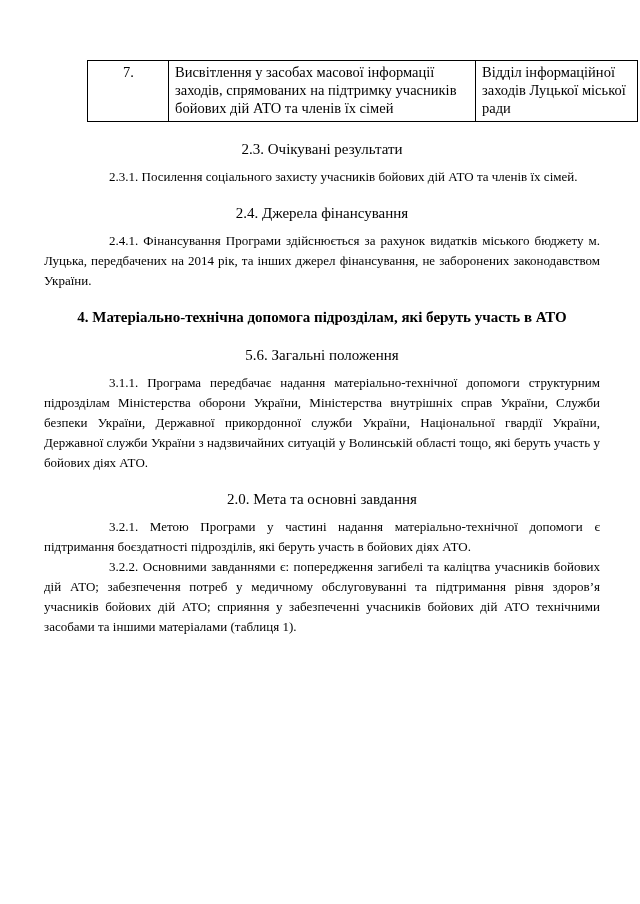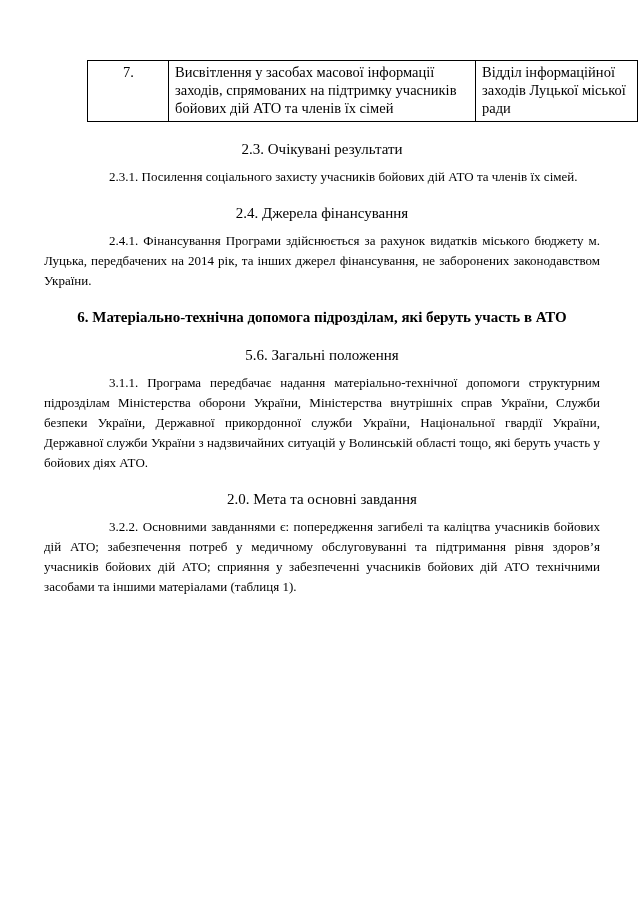--- a/index.html
+++ b/index.html
@@ -77,22 +77,23 @@
         </tr>
       </tbody>
     </table>
 
     <p class="heading" style="margin-top:17px">2.3. Очікувані результати</p>
     <p class="para">2.3.1. Посилення соціального захисту учасників бойових дій АТО та членів їх сімей.</p>
 
     <p class="heading">2.4. Джерела фінансування</p>
     <p class="para">2.4.1. Фінансування Програми здійснюється за рахунок видатків міського бюджету м. Луцька, передбачених на 2014 рік, та інших  джерел фінансування, не заборонених законодавством України.</p>
 
-    <p class="heading bold">6. Матеріально-технічна допомога підрозділам, які беруть участь в АТО</p>
+    <p class="heading bold">4. Матеріально-технічна допомога підрозділам, які беруть участь в АТО</p>
 
     <p class="heading">5.6. Загальні положення</p>
     <p class="para">3.1.1. Програма передбачає надання матеріально-технічної допомоги структурним підрозділам Міністерства оборони України, Міністерства внутрішніх справ України, Служби безпеки України, Державної прикордонної служби України, Національної гвардії України, Державної служби України з надзвичайних ситуацій у Волинській області тощо, які беруть участь у бойових діях АТО.</p>
 
     <p class="heading">2.0. Мета та основні завдання</p>
+    <p class="para">3.2.1. Метою Програми у частині надання матеріально-технічної допомоги є підтримання боєздатності підрозділів, які беруть участь в бойових діях АТО.</p>
     <p class="para">3.2.2. Основними завданнями є: попередження загибелі та каліцтва учасників бойових дій АТО; забезпечення потреб у медичному обслуговуванні та підтримання рівня здоров’я учасників бойових дій АТО; сприяння у забезпеченні учасників бойових дій АТО технічними засобами та іншими матеріалами (таблиця 1).</p>
 
   </div>
 </div>
 
 </body></html>

